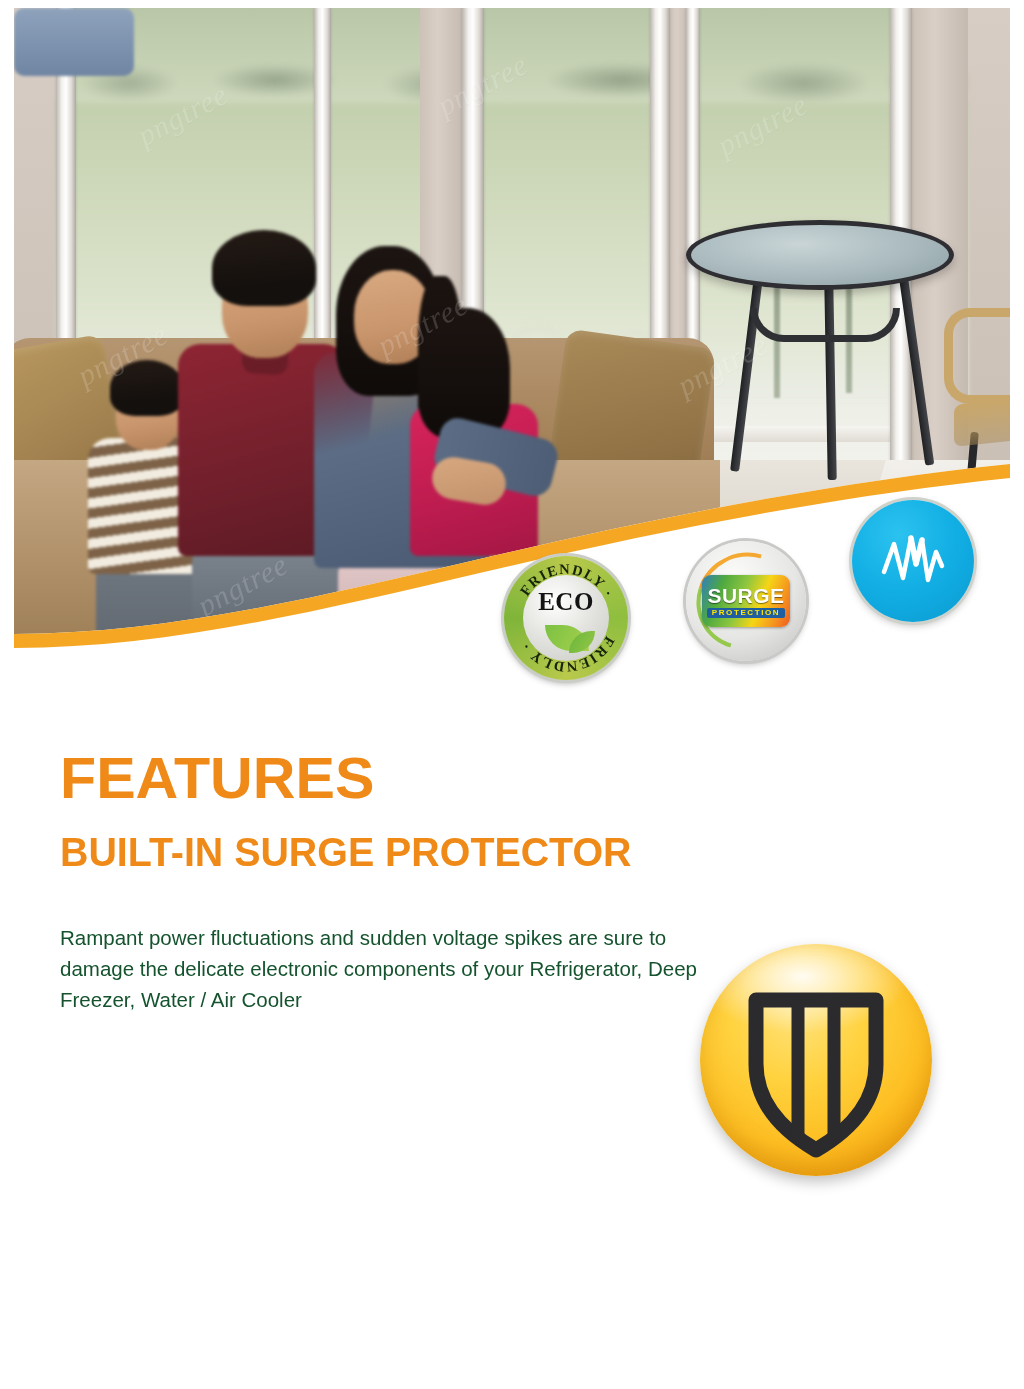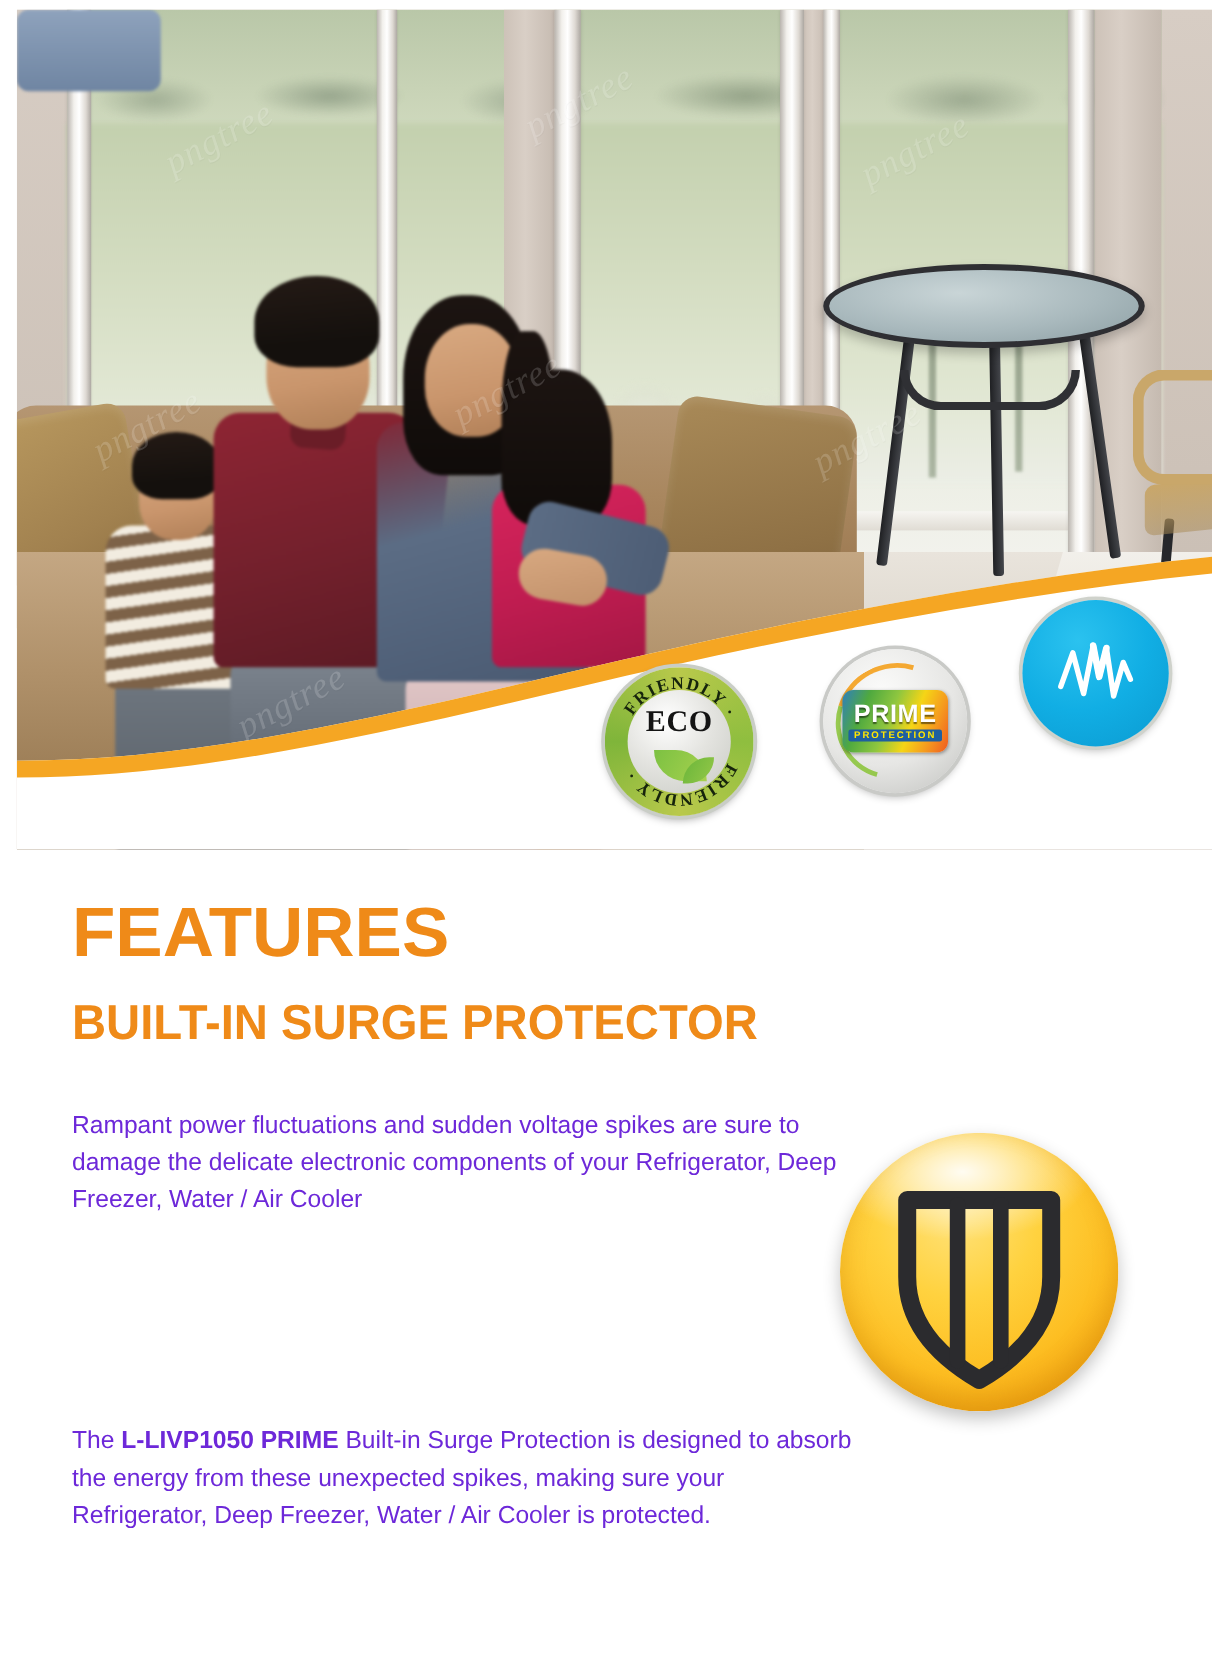--- a/index.html
+++ b/index.html
@@ -479,21 +479,21 @@
     transform: scaleX(.96);
     transform-origin: left center;
     white-space: nowrap;
   }
 
   
   .copy {
     position: absolute;
     left: 60px;
     width: 650px;
-    color: #6d28d9;
+    color: #14532d;
     font-size: 20.5px;
     line-height: 31px;
   }
   .para-1 { top: 922px; }
   .para-2 { top: 1065px; }
   .para-3 { top: 1185px; width: 660px; }
   .copy b { font-weight: bold; }
 
   
   .shield-badge {
@@ -634,40 +634,39 @@
         <div class="eco-inner">
           <div class="eco-word">ECO</div>
           <div class="eco-leaf"></div>
           <div class="eco-leaf2"></div>
         </div>
       </div>
 
       <div class="badge badge-spike">
         <div class="spike-orbit"></div>
         <div class="spike-plate">
-          <div class="spike-word">PRIME</div>
+          <div class="spike-word">SURGE</div>
           <div class="spike-sub">PROTECTION</div>
         </div>
       </div>
 
       <div class="badge badge-wave">
         <svg width="86" height="86" viewBox="0 0 86 86">
           <path d="M14,54 L24,26 L33,60 L41,20 L46,46 L52,22 L58,62 L66,34 L72,48" fill="none" stroke="#ffffff" stroke-width="4.5" stroke-linecap="round" stroke-linejoin="round"></path>
           <path d="M41,20 L46,46 L52,22" fill="none" stroke="#ffffff" stroke-width="5.5" stroke-linecap="round" stroke-linejoin="round"></path>
         </svg>
       </div>
 
     </div>
   </div>
 
   <h1 class="title">FEATURES</h1>
   <h2 class="subtitle">BUILT-IN SURGE PROTECTOR</h2>
 
   <p class="copy para-1">Rampant power fluctuations and sudden voltage spikes are sure to damage the delicate electronic components of your Refrigerator, Deep Freezer, Water /  Air Cooler</p>
-  <p class="copy para-3"><span>The </span><b>L-LIVP1050 PRIME</b><span> Built-in Surge Protection is designed to absorb the energy from these unexpected spikes, making sure your Refrigerator, Deep Freezer, Water /  Air Cooler is protected.</span></p>
 
   <div class="shield-badge">
     <svg width="232" height="232" viewBox="0 0 232 232">
       <path d="M56,56 L176,56 L176,120 C176,166 140,192 116,206 C92,192 56,166 56,120 Z" fill="none" stroke="#2b2b2e" stroke-width="15" stroke-linejoin="round" stroke-linecap="round"></path>
       <line x1="98" y1="60" x2="98" y2="190" stroke="#2b2b2e" stroke-width="13" stroke-linecap="round"></line>
       <line x1="134" y1="60" x2="134" y2="190" stroke="#2b2b2e" stroke-width="13" stroke-linecap="round"></line>
     </svg>
   </div>
 
 </div>

